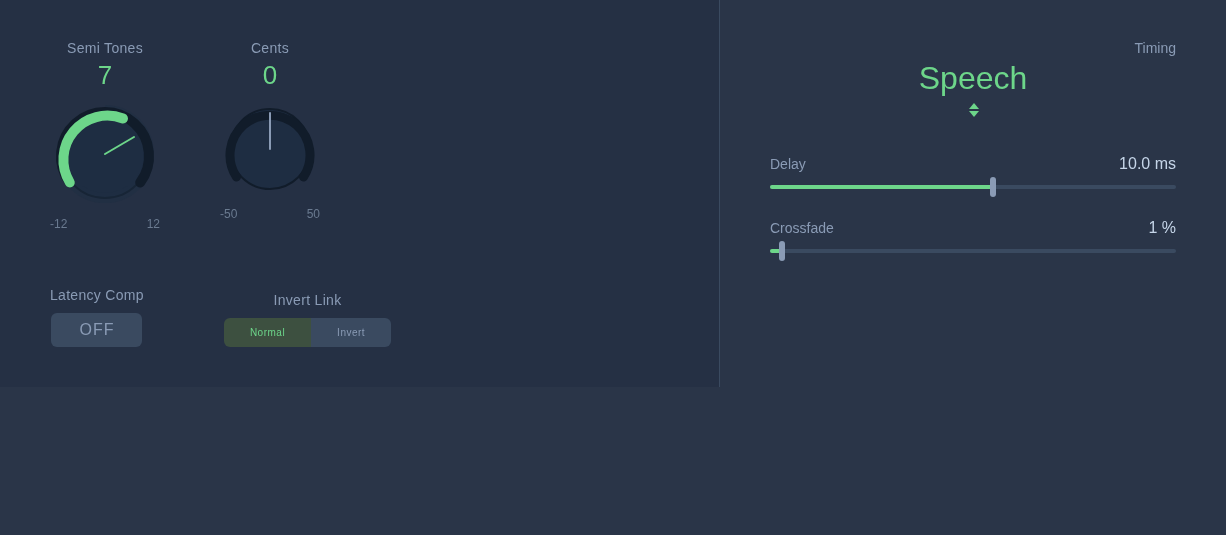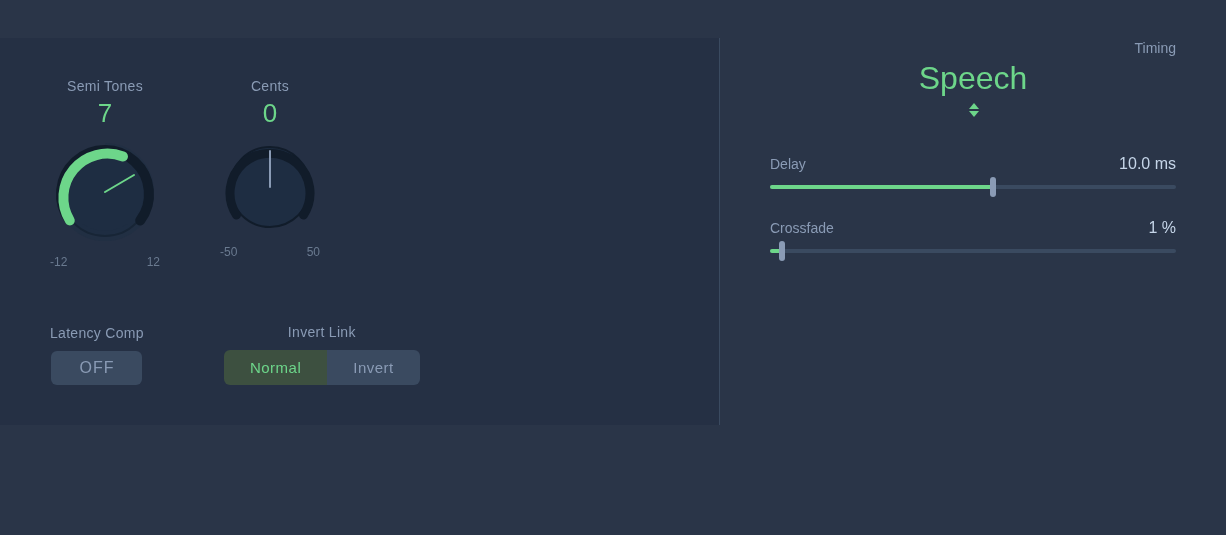--- a/index.html
+++ b/index.html
@@ -14,21 +14,20 @@
     .left-panel {
       width: 720px;
       height: 387px;
       background: #253044;
       border-right: 1px solid #3a4a60;
       position: relative;
       padding: 40px 30px 40px 50px;
       display: flex;
       flex-direction: column;
       justify-content: space-between;
-      margin-top: 38px;
     }
     .right-panel {
       width: 506px;
       height: 535px;
       background: #2a3548;
       padding: 40px 50px;
       display: flex;
       flex-direction: column;
       align-items: center;
     }
@@ -98,21 +97,21 @@
     .stereo-link-buttons {
       display: flex;
       gap: 0;
       border-radius: 6px;
       overflow: hidden;
     }
     .sl-btn {
       background: #3a4a60;
       border: none;
       color: #8a9bb5;
-      font-size: 15px;
+      font-size: 10px;
       padding: 9px 26px;
       cursor: pointer;
       letter-spacing: 0.5px;
     }
     .sl-btn.active {
       background: #3d5040;
       color: #6dd68a;
     }
     
     .timing-section {

